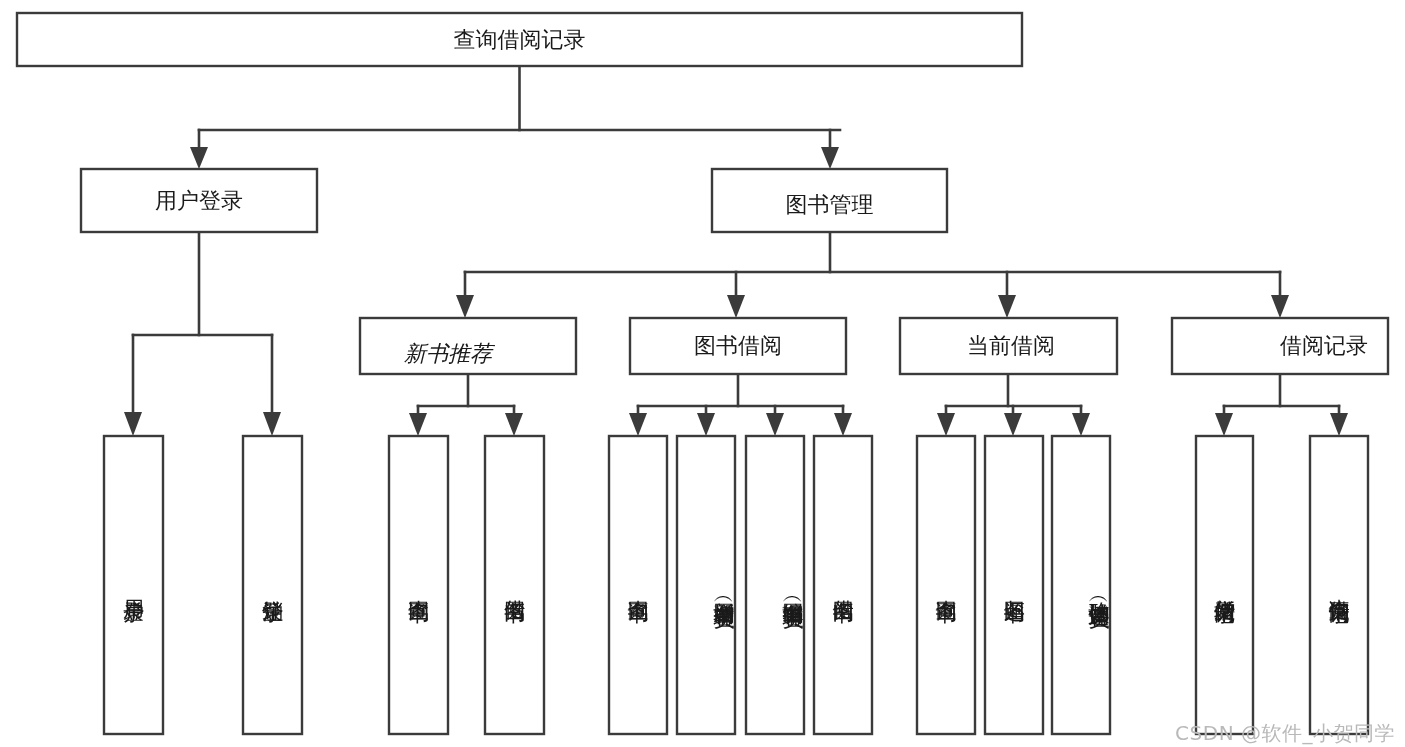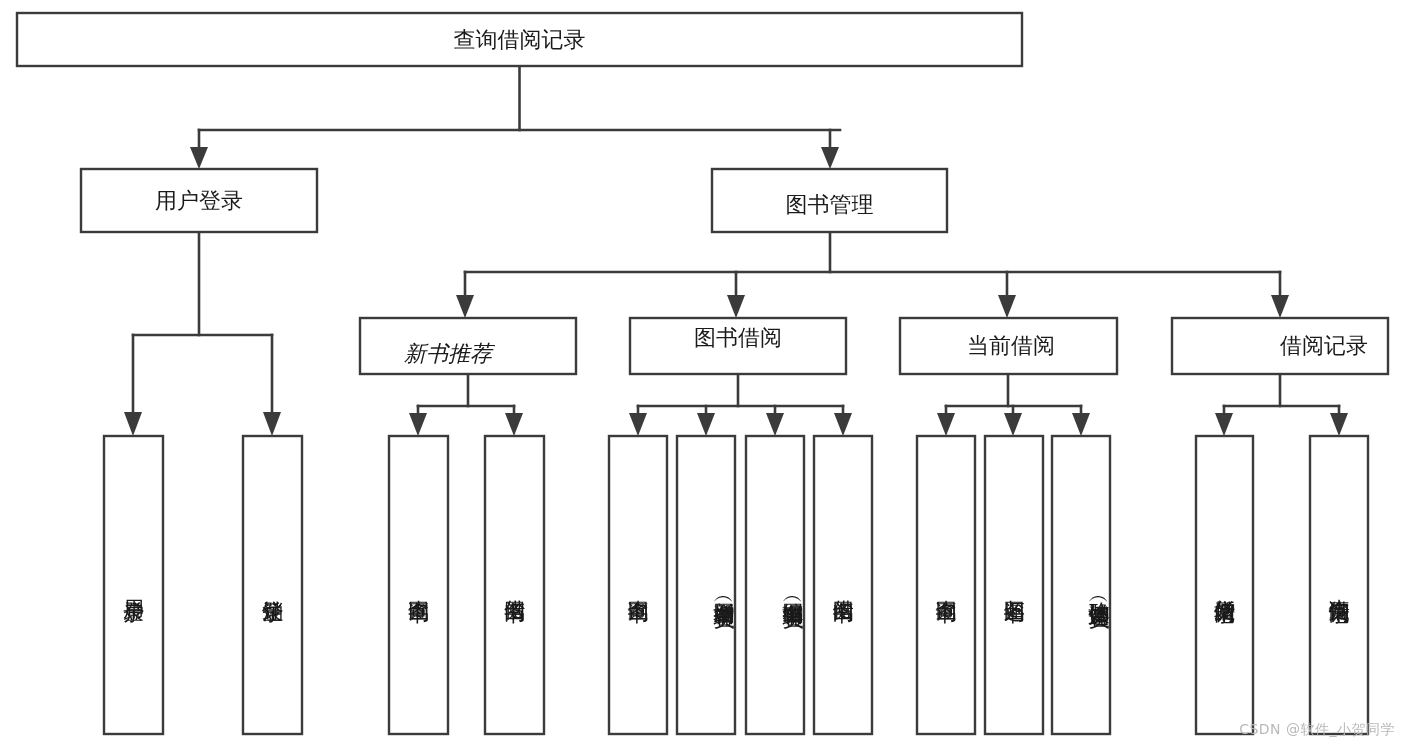--- a/index.html
+++ b/index.html
@@ -58,23 +58,23 @@
     justify-content: center;
     font-family: "DejaVu Sans", "Liberation Sans", sans-serif;
     font-size: 22px;
     color: #1a1a1a;
     pointer-events: none;
     white-space: nowrap;
   }
   #watermark {
     position: absolute;
     right: 10px;
-    bottom: 8px;
-    font-family: "DejaVu Sans", "Liberation Sans", sans-serif;
-    font-size: 14px;
+    bottom: 0;
+    font-family: "DejaVu Sans", "Liberation Sans", sans-serif;
+    font-size: 20px;
     color: #b9b9b9;
     letter-spacing: 0.5px;
     pointer-events: none;
     white-space: nowrap;
   }
 </style>
 </head>
 <body>
 
 <svg id="canvas" viewBox="0 0 1405 747">
@@ -176,21 +176,21 @@
   <rect class="node-box" x="1196" y="436" width="57" height="298"></rect>
   <rect class="node-box" x="1310" y="436" width="58" height="298"></rect>
 </svg>
 
 <div class="htext-wrap" style="left:17px; top:13px; width:1005px; height:53px;">查询借阅记录</div>
 
 <div class="htext-wrap" style="left:81px; top:169px; width:236px; height:63px;">用户登录</div>
 <div class="htext-wrap" style="left:712px; top:169px; width:235px; height:71px;">图书管理</div>
 
 <div class="htext-wrap" style="left:340px; top:318px; width:216px; height:72px;font-style:italic;">新书推荐</div>
-<div class="htext-wrap" style="left:630px; top:310px; width:216px; height:56px;">图书借阅</div>
+<div class="htext-wrap" style="left:630px; top:318px; width:216px; height:56px;">图书借阅</div>
 <div class="htext-wrap" style="left:900px; top:318px; width:222px; height:56px;">当前借阅</div>
 <div class="htext-wrap" style="left:1172px; top:318px; width:216px; height:56px;padding-left:44px;">借阅记录</div>
 
 <div class="vtext-wrap" style="left:104px; top:436px; width:59px; height:298px;">用户登录</div>
 <div class="vtext-wrap" style="left:243px; top:436px; width:59px; height:298px;">注销登录</div>
 <div class="vtext-wrap" style="left:389px; top:436px; width:59px; height:298px;">查询图书</div>
 <div class="vtext-wrap" style="left:485px; top:436px; width:59px; height:298px;">借阅图书</div>
 <div class="vtext-wrap" style="left:609px; top:436px; width:58px; height:298px;">查询图书</div>
 <div class="vtext-wrap" style="left:677px; top:436px; width:58px; height:298px; align-items:flex-start; padding-top:8px; box-sizing:border-box;">新增图书（管理员）</div>
 <div class="vtext-wrap" style="left:746px; top:436px; width:58px; height:298px; align-items:flex-start; padding-top:8px; box-sizing:border-box;">编辑图书（管理员）</div>

